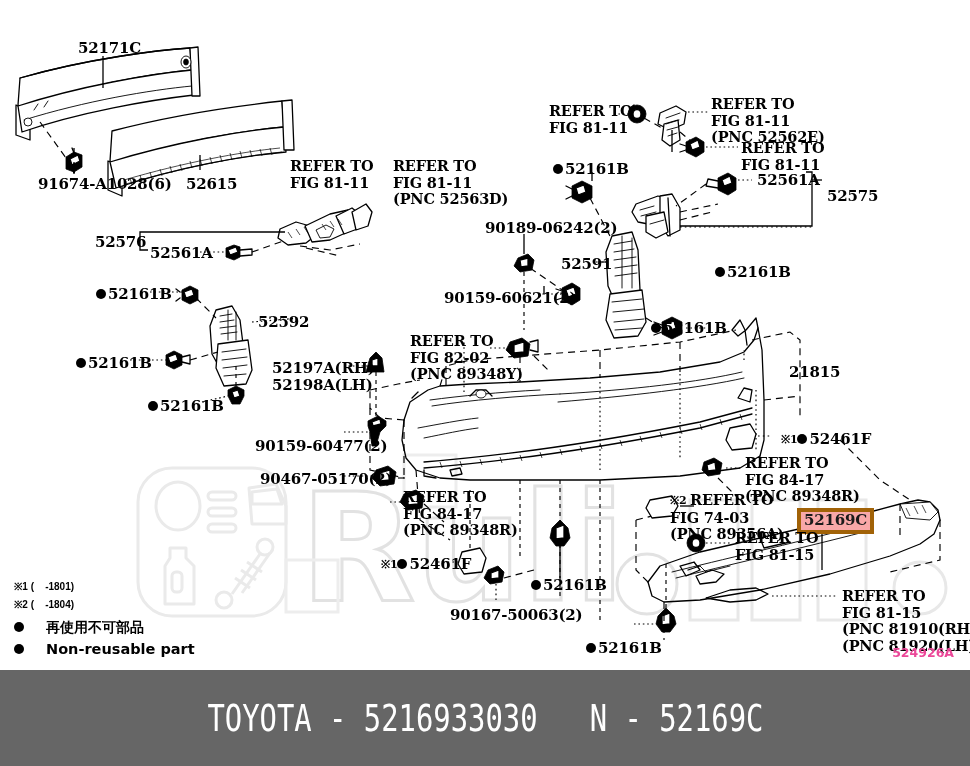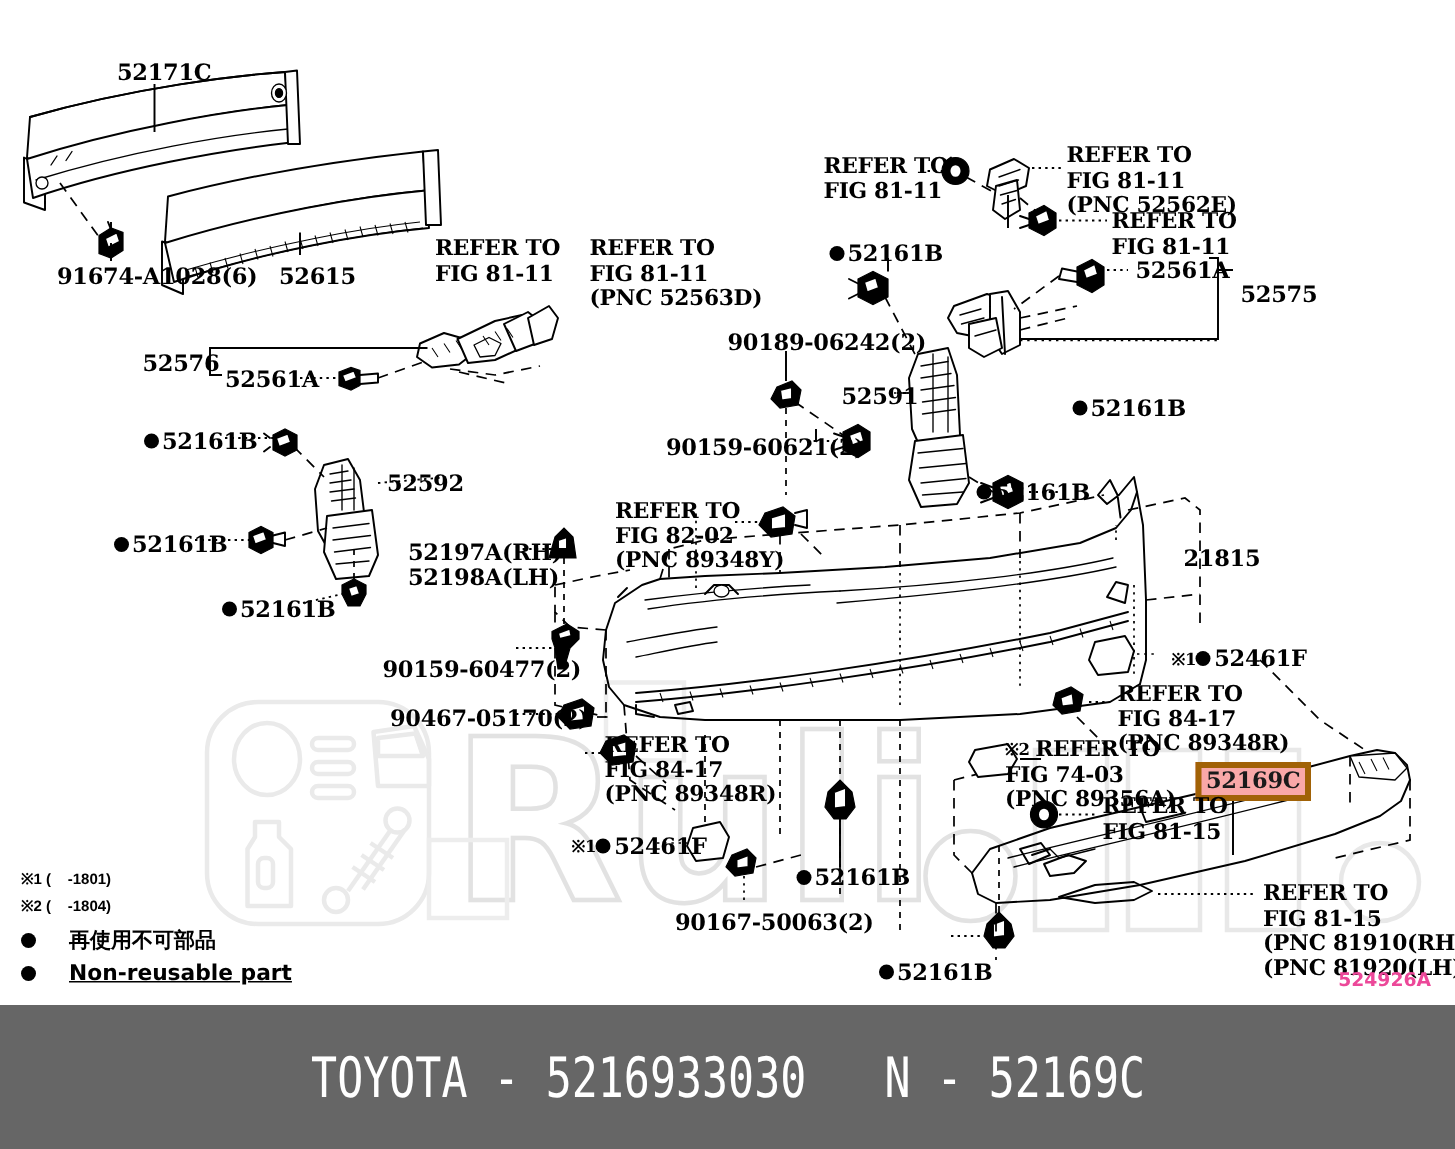--- a/index.html
+++ b/index.html
@@ -88,21 +88,21 @@
   }
   .star {
     font-size: 11px;
     vertical-align: 1px;
   }
 
   
   #legend { position: absolute; left: 14px; top: 578px; z-index: 3; }
   #legend .row { font-family: Liberation Sans, sans-serif; font-weight: 700; font-size: 10px; line-height: 18px; color:#000; white-space: pre;}
   #legend .jp  { font-family: "DejaVu Sans","Liberation Sans",sans-serif; font-weight: 700; font-size: 14px;}
-  #legend .en  { font-family: "DejaVu Sans","Liberation Sans",sans-serif; font-weight: 700; font-size: 14.5px; text-decoration: underline;}
+  #legend .en  { font-family: "DejaVu Sans","Liberation Sans",sans-serif; font-weight: 700; font-size: 14.5px;}
   #legend .lrow { display:flex; align-items:center; gap:20px; margin-top:4px;text-align:right; }
 
   #figcode {
     position: absolute;
     right: 16px; top: 645px;
     font-family: "DejaVu Sans", "Liberation Sans", sans-serif;
     font-weight: 700;
     font-size: 12.5px;
     color: #ec4899;
     z-index: 3;

